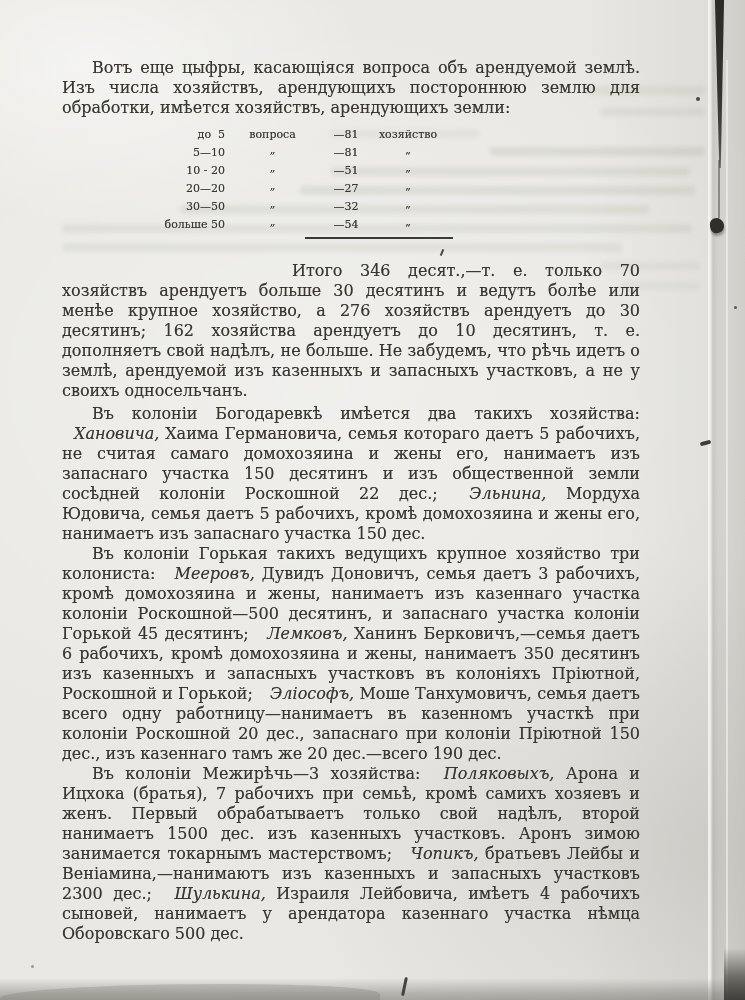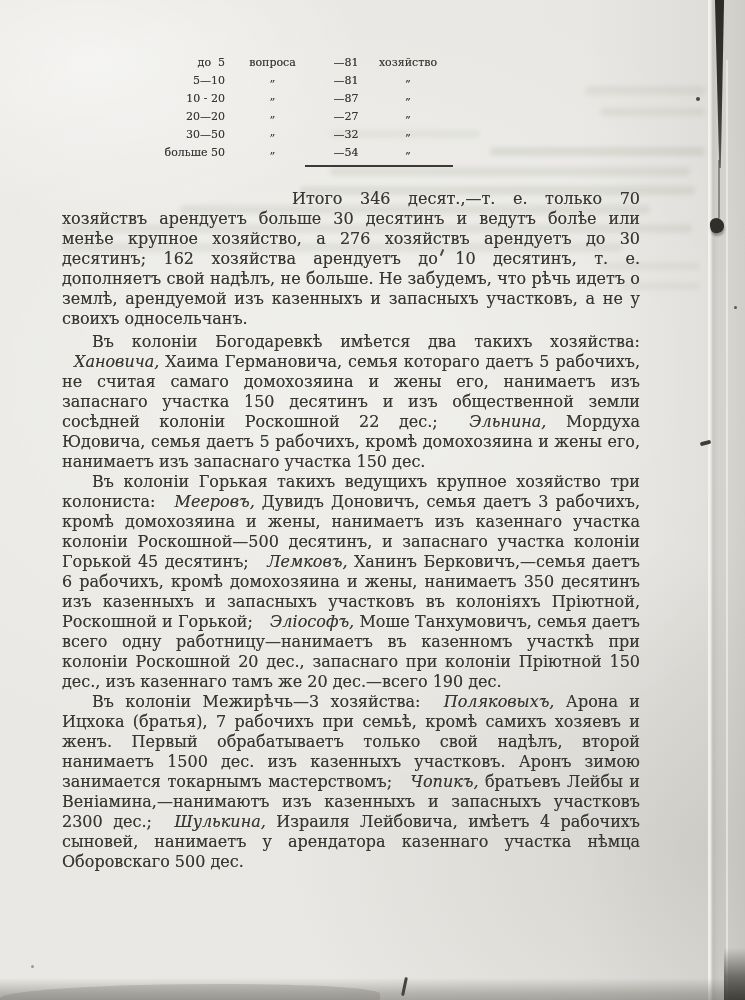--- a/index.html
+++ b/index.html
@@ -75,38 +75,39 @@
   <div class="art bleed" style="left:330px;top:167px;width:360px;height:9px;opacity:.12;"></div>
   <div class="art bleed" style="left:300px;top:186px;width:395px;height:9px;opacity:.13;"></div>
   <div class="art bleed" style="left:180px;top:205px;width:470px;height:9px;opacity:.12;"></div>
   <div class="art bleed" style="left:62px;top:224px;width:630px;height:9px;opacity:.11;"></div>
   <div class="art bleed" style="left:62px;top:243px;width:560px;height:9px;opacity:.10;"></div>
   <div class="art bleed" style="left:600px;top:262px;width:100px;height:8px;opacity:.08;"></div>
   <div class="art bleed" style="left:620px;top:282px;width:80px;height:8px;opacity:.07;"></div>
 
   <div class="pageblock">
 
+    <p class="p-intro indent">Вотъ еще цыфры, касающіяся вопроса объ арендуемой землѣ. Изъ числа хозяйствъ, арендующихъ постороннюю землю для обработки, имѣется хозяйствъ, арендующихъ земли:</p>
 
     <div class="ttable">
       <div class="trow">
         <span class="c1">до  5</span>
         <span class="c2">вопроса</span>
         <span class="c3">—81</span>
         <span class="c4">хозяйство</span>
       </div>
       <div class="trow">
         <span class="c1">5—10</span>
         <span class="c2 ditto">„</span>
         <span class="c3">—81</span>
         <span class="c4 ditto">„</span>
       </div>
       <div class="trow">
         <span class="c1">10 - 20</span>
         <span class="c2 ditto">„</span>
-        <span class="c3">—87</span>
+        <span class="c3">—51</span>
         <span class="c4 ditto">„</span>
       </div>
       <div class="trow">
         <span class="c1">20—20</span>
         <span class="c2 ditto">„</span>
         <span class="c3">—27</span>
         <span class="c4 ditto">„</span>
       </div>
       <div class="trow">
         <span class="c1">30—50</span>

